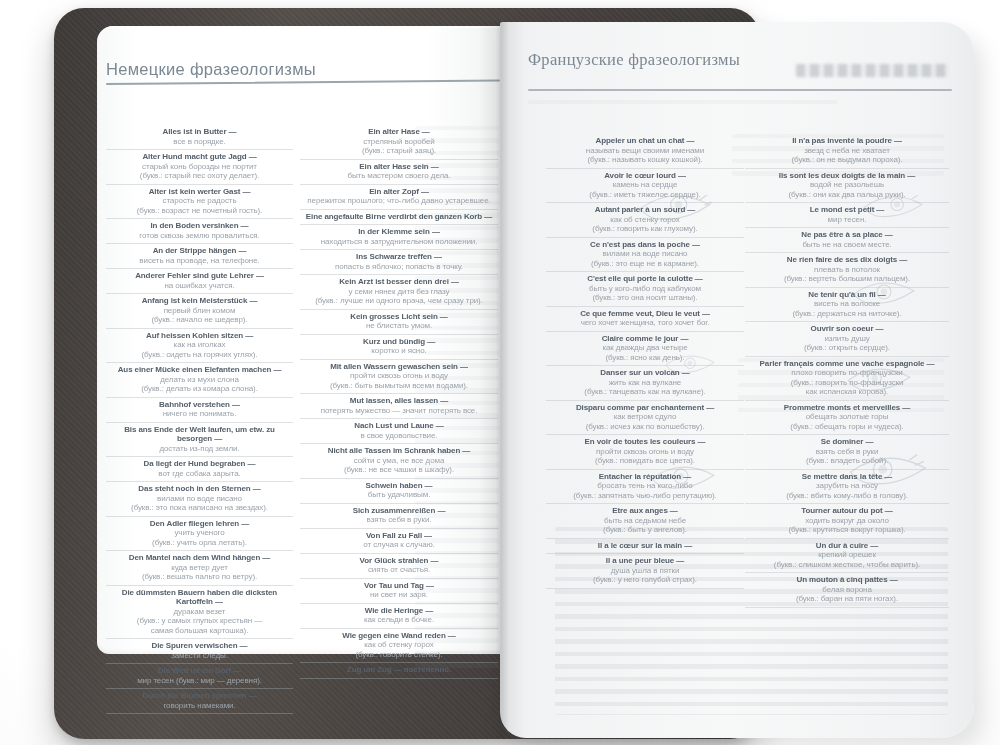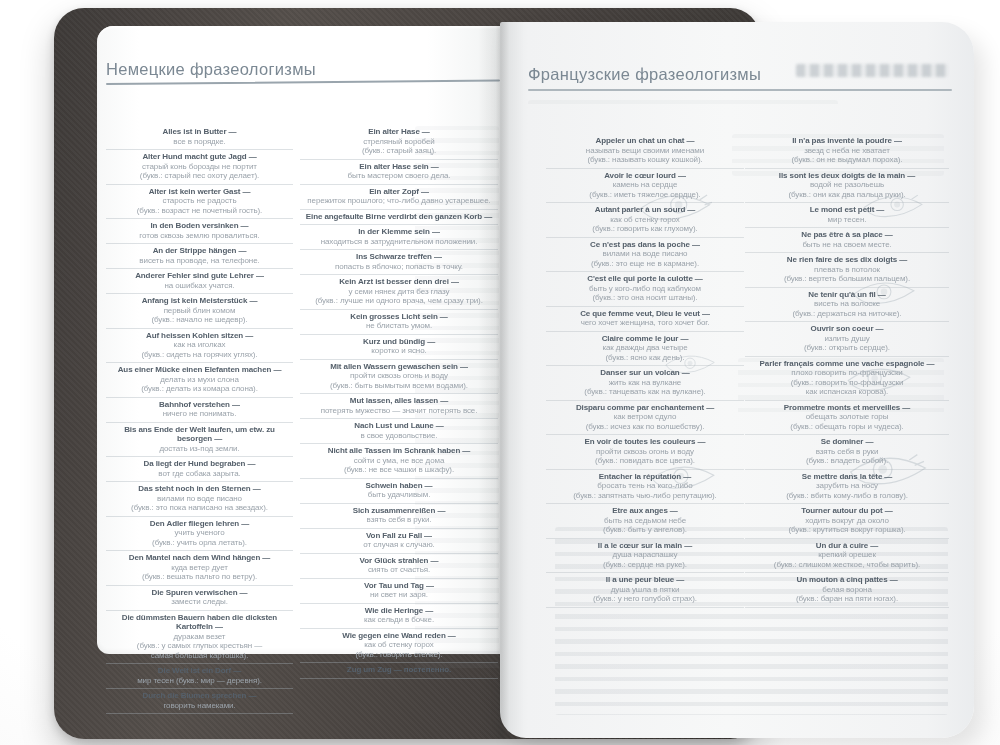--- a/index.html
+++ b/index.html
@@ -164,36 +164,36 @@
 
   <div class="entry">
     <div class="phrase">Den Mantel nach dem Wind hängen —</div>
     <div class="trans">
             <div>куда ветер дует</div>
             <div>(букв.: вешать пальто по ветру).</div>
           </div>
   </div>
 
   <div class="entry">
-    <div class="phrase">Die Spuren verwischen —</div>
-    <div class="trans">
-            <div>замести следы.</div>
-          </div>
-  </div>
-
-  <div class="entry">
     <div class="phrase">Die dümmsten Bauern haben die dicksten Kartoffeln —</div>
     <div class="trans">
             <div>дуракам везет</div>
             <div>(букв.: у самых глупых крестьян —</div>
             <div>самая большая картошка).</div>
           </div>
   </div>
 
   <div class="entry">
+    <div class="phrase">Die Spuren verwischen —</div>
+    <div class="trans">
+            <div>замести следы.</div>
+          </div>
+  </div>
+
+  <div class="entry">
     <div class="phrase">Die Welt ist ein Dorf —</div>
     <div class="trans">
             <div>мир тесен (букв.: мир — деревня).</div>
           </div>
   </div>
 
   <div class="entry">
     <div class="phrase">Durch die Blumen sprechen —</div>
     <div class="trans">
             <div>говорить намеками.</div>
@@ -344,21 +344,21 @@
   </div>
 
   <div class="entry">
     <div class="phrase">Zug um Zug — постепенно.</div>
     <div class="trans"></div>
   </div>
 </div>
   </div>
 
   <div class="abs page-right">
-    <div class="abs page-title" style="left:28px;top:43px;">Французские фразеологизмы</div>
+    <div class="abs page-title" style="left:28px;top:28px;font-family:Liberation Serif, serif;">Французские фразеологизмы</div>
     <div class="abs title-rule" style="left:28px;top:67px;width:424px;background:#aeb7bd;"></div>
 
     <div class="abs st-header" style="left:296px;top:42px;width:152px;"></div>
     <div class="abs st st-softer" style="left:28px;top:78px;width:310px;height:10px;"></div>
 
     <div class="abs st st-softer" style="left:232px;top:112px;width:212px;height:42px;"></div>
     <div class="abs st st-softer" style="left:238px;top:336px;width:206px;height:58px;"></div>
     <div class="abs st st-soft" style="left:55px;top:505px;width:393px;height:188px;"></div>
 
     <div class="abs eye" style="left:138px;top:168px;width:74px;">
@@ -506,24 +506,20 @@
     <div class="phrase">Etre aux anges —</div>
     <div class="trans">
             <div>быть на седьмом небе</div>
             <div>(букв.: быть у ангелов).</div>
           </div>
   </div>
 
 
   <div class="entry">
     <div class="phrase">Il a le cœur sur la main —</div>
-    <div class="trans">
-            <div>душа нараспашку</div>
-            <div>(букв.: сердце на руке).</div>
-          </div>
   </div>
 
   <div class="entry">
     <div class="phrase">Il a une peur bleue —</div>
     <div class="trans">
             <div>душа ушла в пятки</div>
             <div>(букв.: у него голубой страх).</div>
           </div>
   </div>
 </div>

